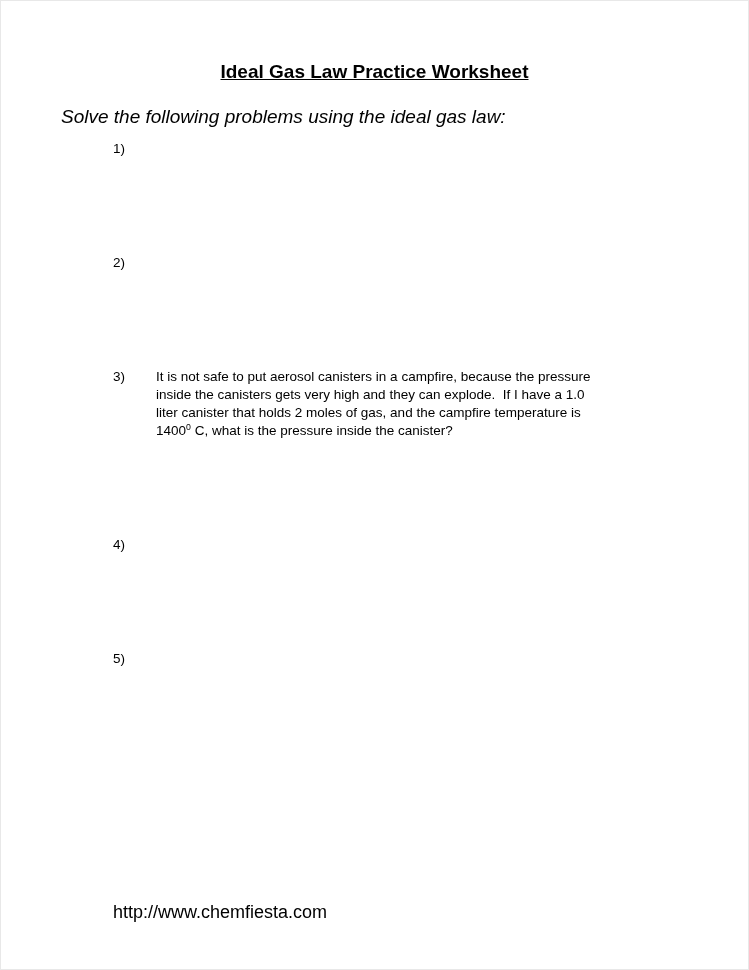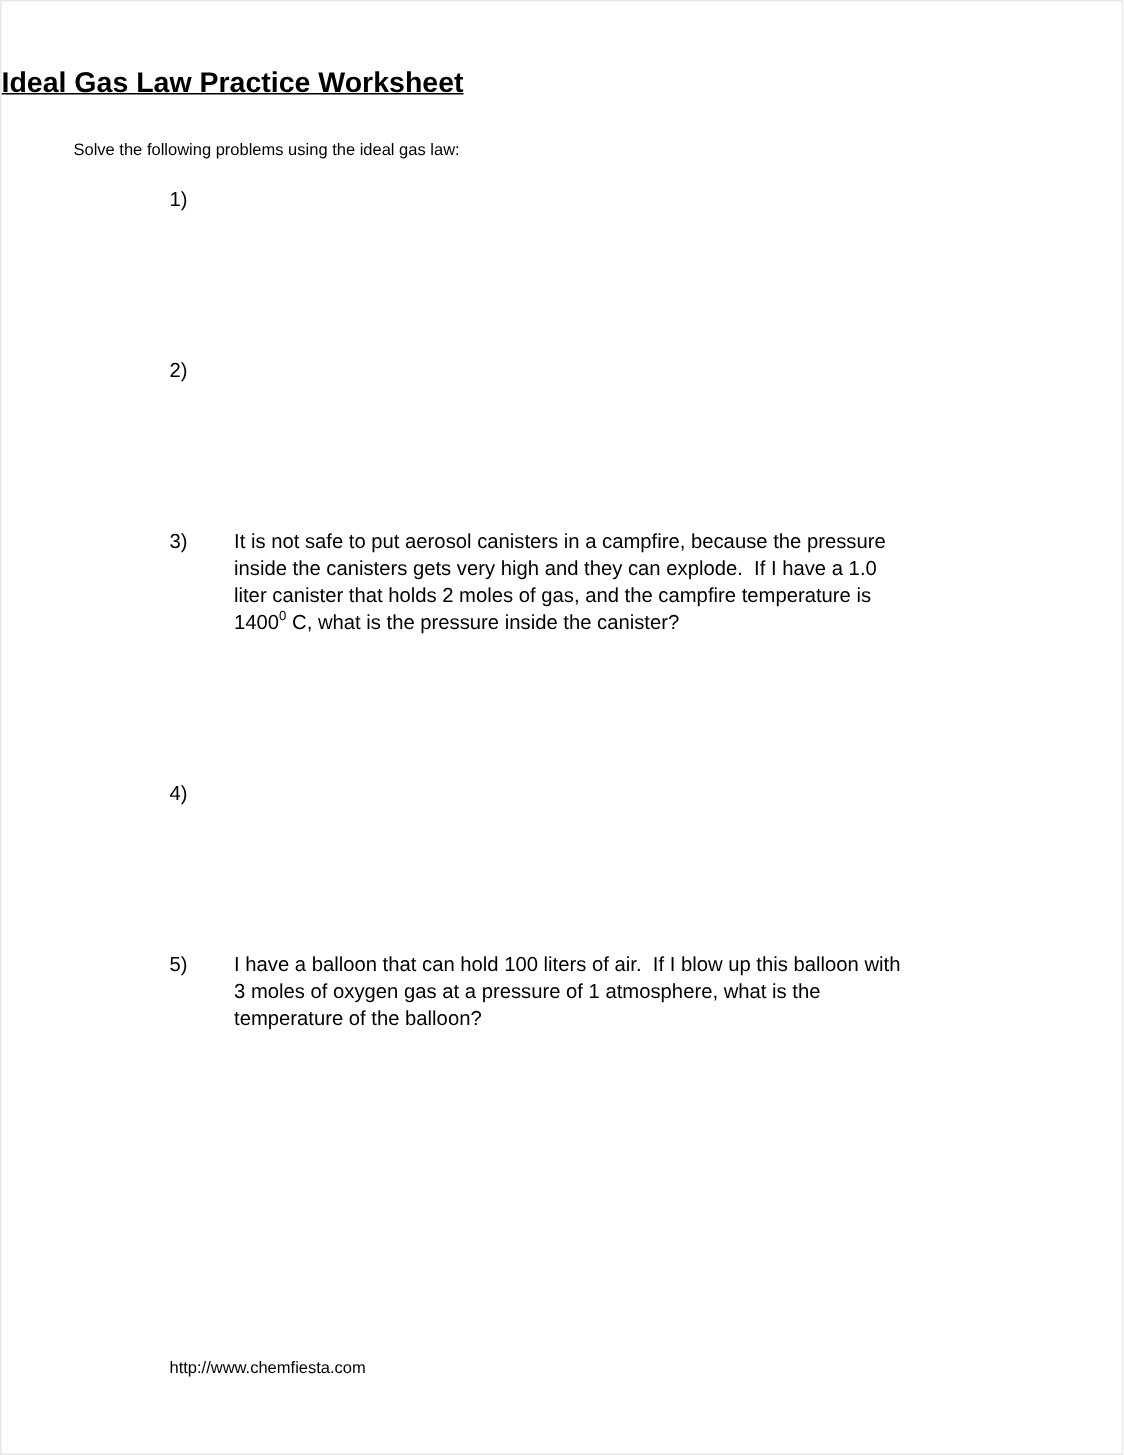--- a/index.html
+++ b/index.html
@@ -12,29 +12,31 @@
     width: 749px;
     height: 970px;
     background: #ffffff;
     box-sizing: border-box;
     border: 1px solid #e8e8e8;
     font-family: "Liberation Sans", sans-serif;
     color: #000000;
     overflow: hidden;
   }
   .title {
-    margin-top: 44px;
+    margin-top: 60px;
+    text-align: center;
     font-size: 19px;
     font-weight: bold;
     text-decoration: underline;
     line-height: 22px;
   }
   .instruction {
-    margin: 25px 110px 0 48px;
-    font-size: 11px;
+    margin: 25px 110px 0 60px;
+    font-size: 19px;
+    font-style: italic;
     line-height: 17px;
   }
   .questions {
     margin-top: 15px;
   }
   .q-row {
     display: flex;
     padding-left: 112px;
     padding-right: 90px;
     margin-bottom: 96px;
@@ -51,21 +53,21 @@
   }
   .q-text sup {
     font-size: 0.65em;
     line-height: 0;
     vertical-align: super;
   }
   .footer {
     position: absolute;
     left: 112px;
     top: 903px;
-    font-size: 11px;
+    font-size: 18px;
     line-height: 17px;
   }
 </style>
 </head>
 <body>
 
 <div class="page">
   <div class="title">Ideal Gas Law Practice Worksheet</div>
 
   <div class="instruction">Solve the following problems using the ideal gas law:</div>
@@ -79,18 +81,17 @@
       </div>
       <div class="q-row">
         <div class="q-num">3)</div>
         <div class="q-text">It is not safe to put aerosol canisters in a campfire, because the pressure<br>inside the canisters gets very high and they can explode.  If I have a 1.0<br>liter canister that holds 2 moles of gas, and the campfire temperature is<br>1400<sup>0</sup> C, what is the pressure inside the canister?</div>
       </div>
       <div class="q-row">
         <div class="q-num">4)</div>
       </div>
       <div class="q-row">
         <div class="q-num">5)</div>
-        <div class="q-text">I have a balloon that can hold 100 liters of air.  If I blow up this balloon with<br>3 moles of oxygen gas at a pressure of 1 atmosphere, what is the<br>temperature of the balloon?</div>
       </div>
     </div>
 
   <div class="footer">http://www.chemfiesta.com</div>
 </div>
 
 </body></html>

